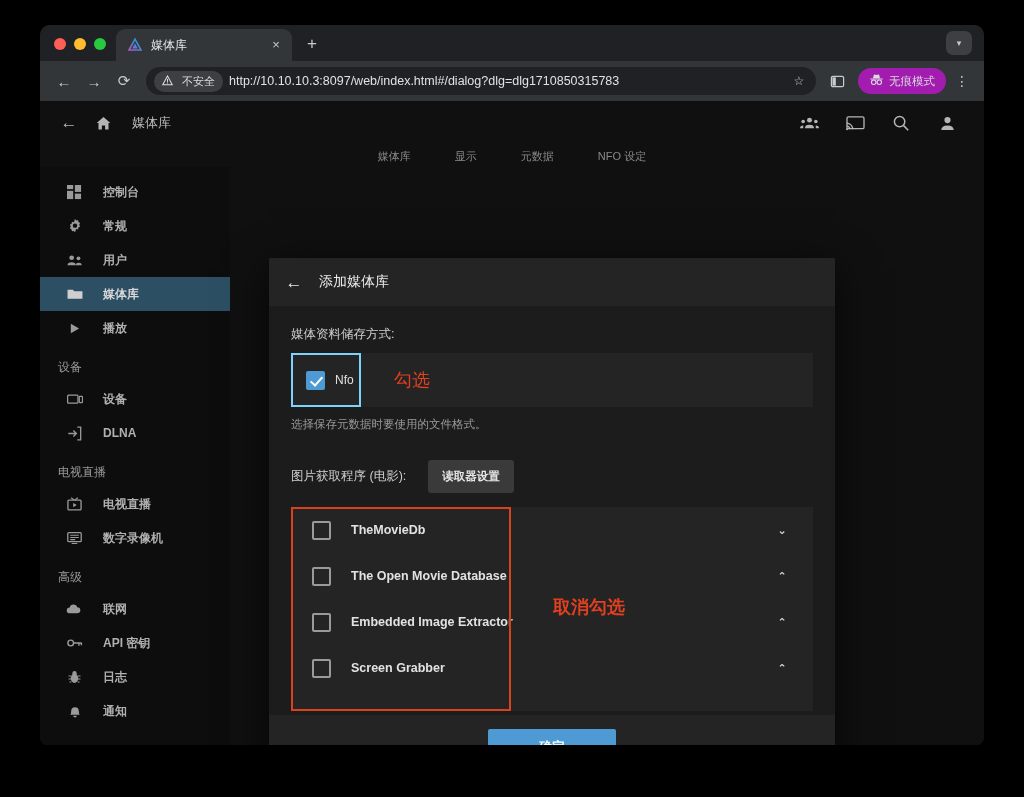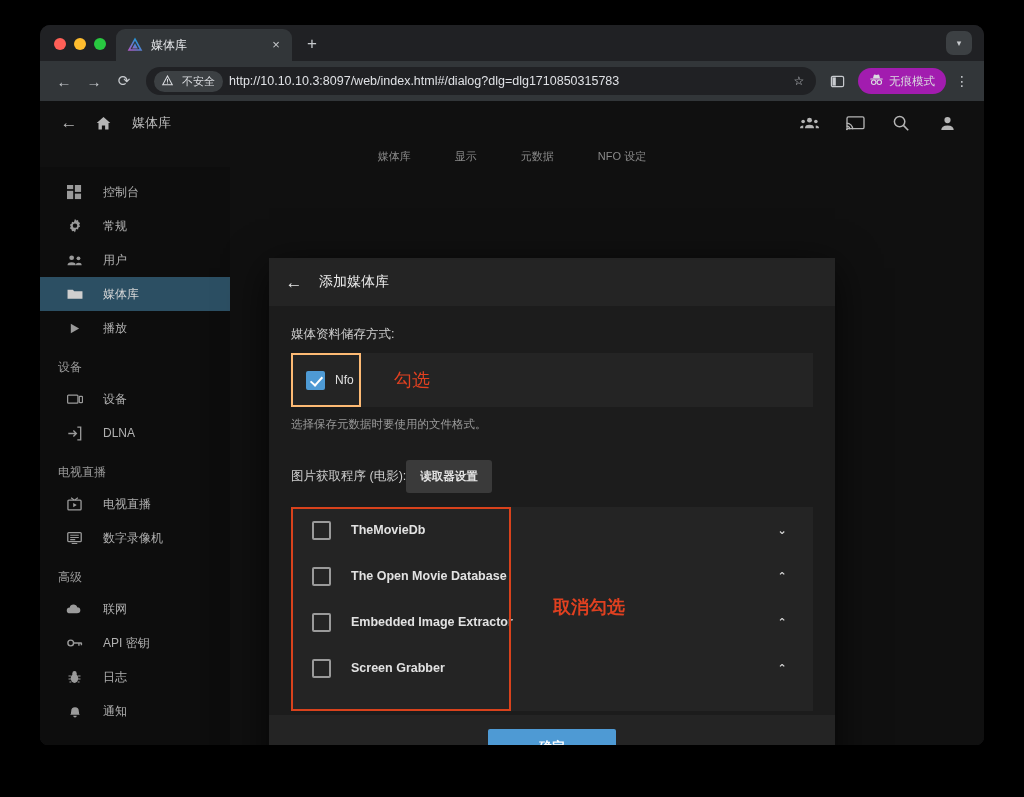--- a/index.html
+++ b/index.html
@@ -164,20 +164,21 @@
     background: #0d0d0d;
     padding-top: 8px;
     overflow: hidden;
   }
   .nav-item {
     height: 34px;
     display: flex; align-items: center;
     padding-left: 26px;
     gap: 20px;
     color: #a8a8a8;
+    font-weight: bold;
   }
   .nav-item .nav-ico {
     width: 17px; height: 17px; flex: none;
     display: flex; align-items: center; justify-content: center;
     color: #9a9a9a;
   }
   .nav-item .nav-label { font-size: 12px; color: #b0b0b0; white-space: nowrap; }
   .nav-item.active { background: #2c4f63; }
   .nav-item.active .nav-label { color: #d8d8d8; }
   .nav-item.active .nav-ico { color: #cfcfcf; }
@@ -215,21 +216,21 @@
   .field-label { font-size: 12.5px; color: #cfcfcf; margin-bottom: 10px; }
 
   .select-box {
     background: #242424;
     height: 54px;
     display: flex; align-items: center;
     padding-left: 0;
     position: relative;
   }
   .annot-box {
-    border: 2px solid #fdba74;
+    border: 2px solid #7dd3fc;
     position: relative;
   }
 
   .nfo-cell {
     width: 70px; height: 54px;
     display: flex; align-items: center;
     padding-left: 13px; gap: 10px;
   }
   .cb {
     width: 19px; height: 19px; flex: none;
@@ -253,21 +254,21 @@
   }
   .cb-label { font-size: 12px; color: #e0e0e0; white-space: nowrap; }
 
   .annot-text {
     color: #e04020;
     font-size: 18px;
     white-space: nowrap;
   }
   .hint { font-size: 11.5px; color: #9a9a9a; margin-top: 10px; }
 
-  .row-inline { display: flex; align-items: center; margin-top: 28px; }
+  .row-inline { display: flex; align-items: center; gap: 22px; margin-top: 28px; }
   #reader-settings-btn {
     background: #3a3a3a; color: #e6e6e6;
     font-size: 11.5px; font-weight: bold;
     border: none; border-radius: 3px;
     padding: 9px 14px;
   }
 
   #fetcher-panel {
     margin-top: 14px;
     background: #242424;

